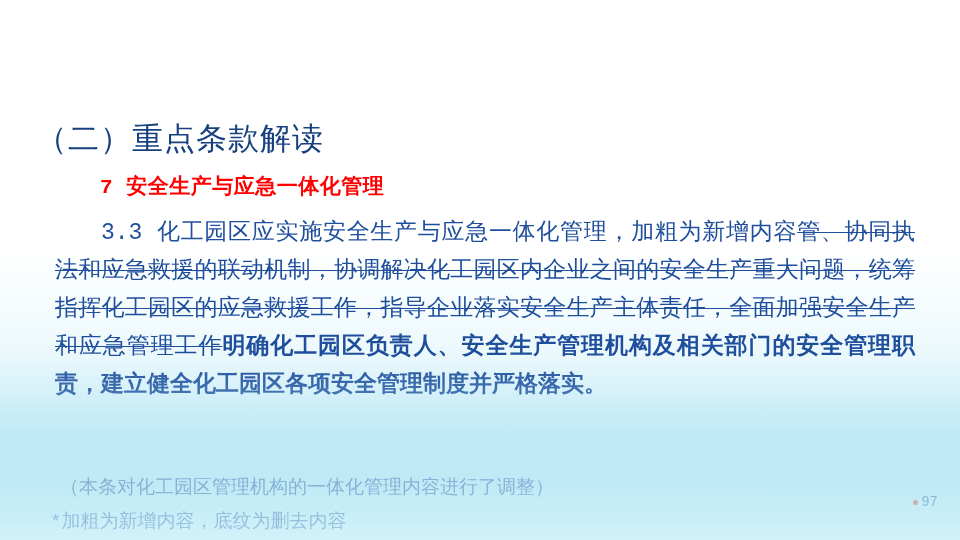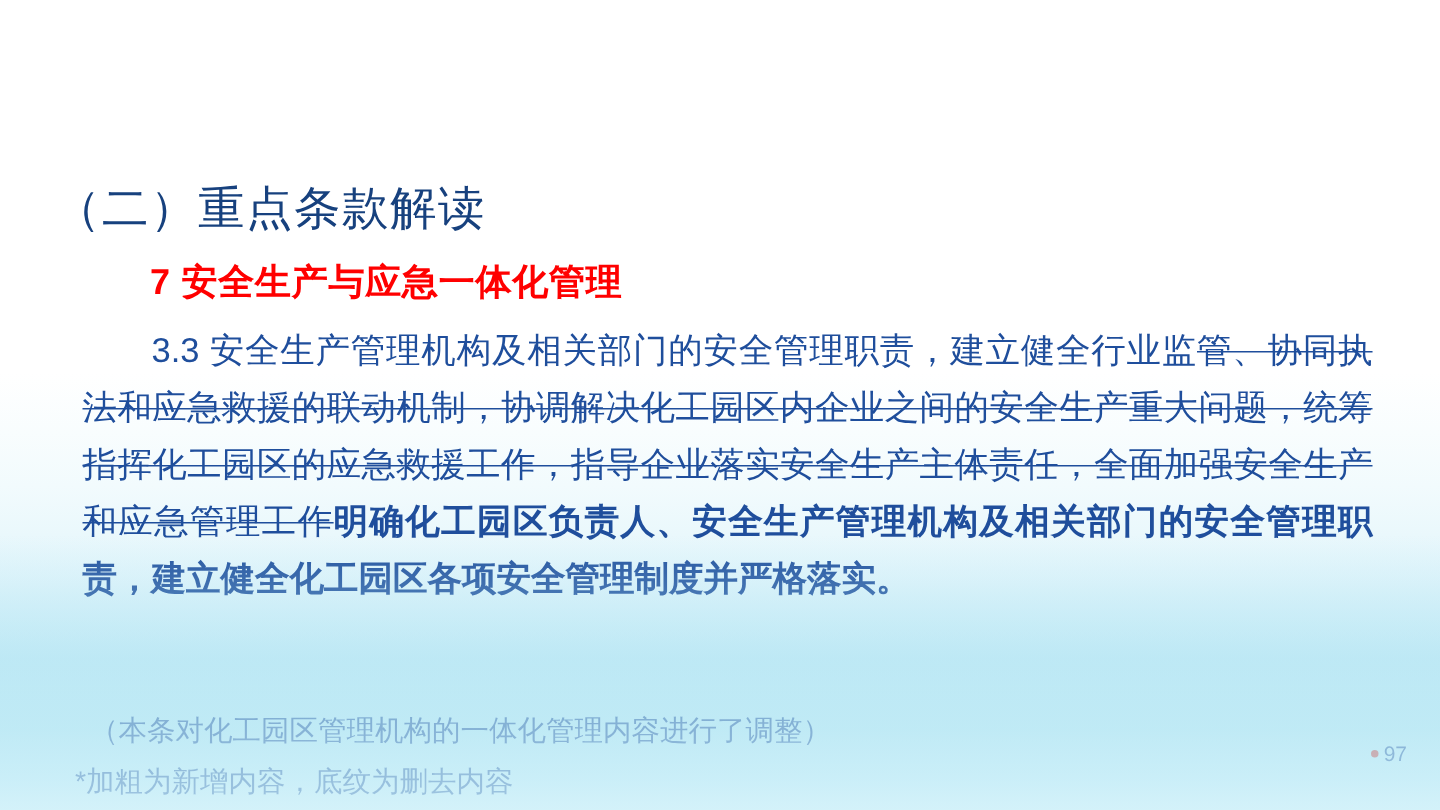--- a/index.html
+++ b/index.html
@@ -19,20 +19,21 @@
     background: linear-gradient(to bottom,
        #ffffff 0%,
        #ffffff 46%,
        #f2fbfd 60%,
        #e2f5fb 72%,
        #cdeef7 82%,
        #bfe9f4 90%,
        #cdeff8 96%,
        #e6f7fb 100%);
     overflow: hidden;
+    font-family: Liberation Mono, monospace;
   }
   .slide::after {
     content: "";
     position: absolute;
     left: 0;
     right: 0;
     bottom: 0;
     height: 34%;
     background: linear-gradient(to bottom, rgba(190,234,246,0) 0%, rgba(176,228,243,0.55) 45%, rgba(205,240,249,0.75) 100%);
     pointer-events: none;
@@ -45,21 +46,21 @@
     font-size: 31px;
     color: #17417e;
     letter-spacing: 1px;
     white-space: nowrap;
   }
 
   .subheading {
     position: absolute;
     left: 100px;
     top: 172px;
-    font-size: 24px;
+    font-size: 21px;
     font-weight: bold;
     color: #ff0000;
     letter-spacing: 0.5px;
     white-space: nowrap;
   }
 
   .body-block {
     position: absolute;
     left: 55px;
     top: 214px;
@@ -122,21 +123,21 @@
 </head>
 <body>
 
 <div class="slide">
 
   <div class="heading">（二）重点条款解读</div>
 
   <div class="subheading">7 安全生产与应急一体化管理</div>
 
   <div class="body-block">
-    <span class="indent"></span><span>3.3</span>&nbsp;<span>安全生产管理机构及相关部门的安全管理职责，建立健全行业监</span><span class="struck">管、协同执法和应急救援的联动机制，协调解决化工园区内企业之间的安全生产重大问题，统筹指挥化工园区的应急救援工作，指导企业落实安全生产主体责任，全面加强安全生产和应急管理工作</span><span class="added">明确化工园区负责人、安全生产管理机构及相关部门的安全管理职责，建立健全化工园区各项安全管理制度并严格落实。</span>
+    <span class="indent"></span><span>3.3</span>&nbsp;<span>化工园区应实施安全生产与应急一体化管理，加粗为新增内容</span><span class="struck">管、协同执法和应急救援的联动机制，协调解决化工园区内企业之间的安全生产重大问题，统筹指挥化工园区的应急救援工作，指导企业落实安全生产主体责任，全面加强安全生产和应急管理工作</span><span class="added">明确化工园区负责人、安全生产管理机构及相关部门的安全管理职责，建立健全化工园区各项安全管理制度并严格落实。</span>
   </div>
 
   <div class="note1">（本条对化工园区管理机构的一体化管理内容进行了调整）</div>
 
   <div class="note2">*加粗为新增内容，底纹为删去内容</div>
 
   <div class="page-number">
     <span class="page-dot"></span>
     <span>97</span>
   </div>

